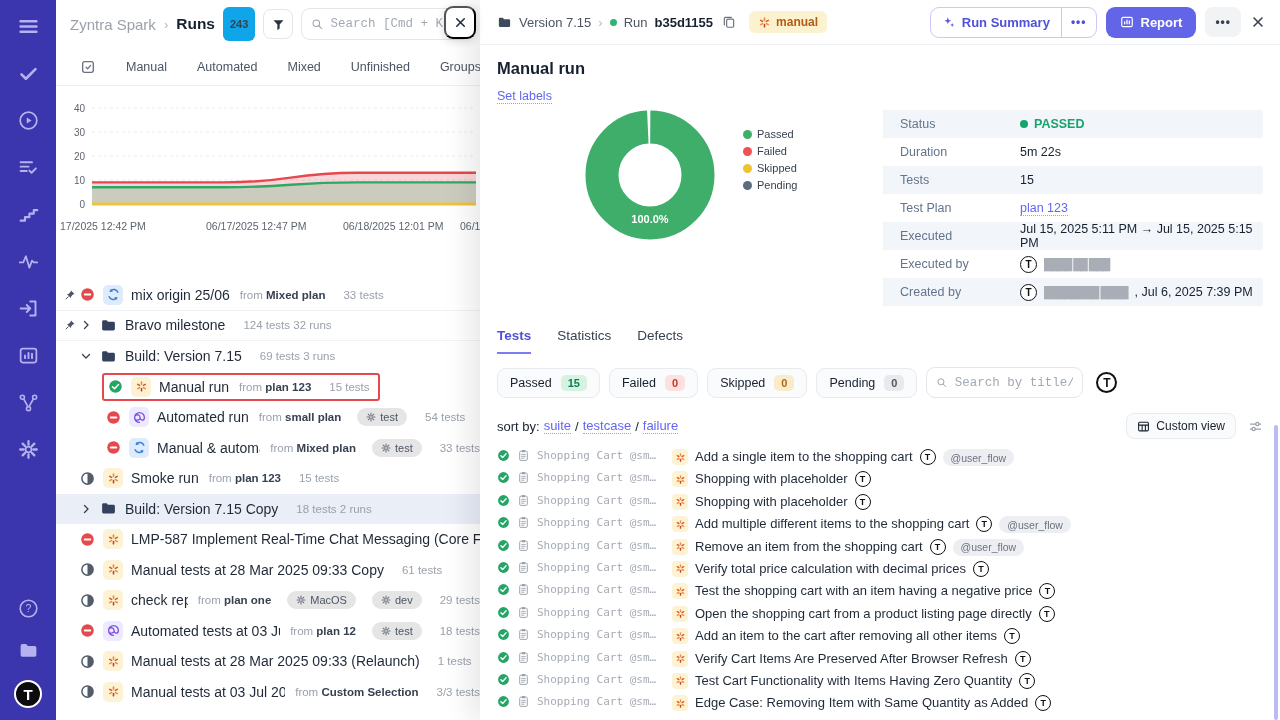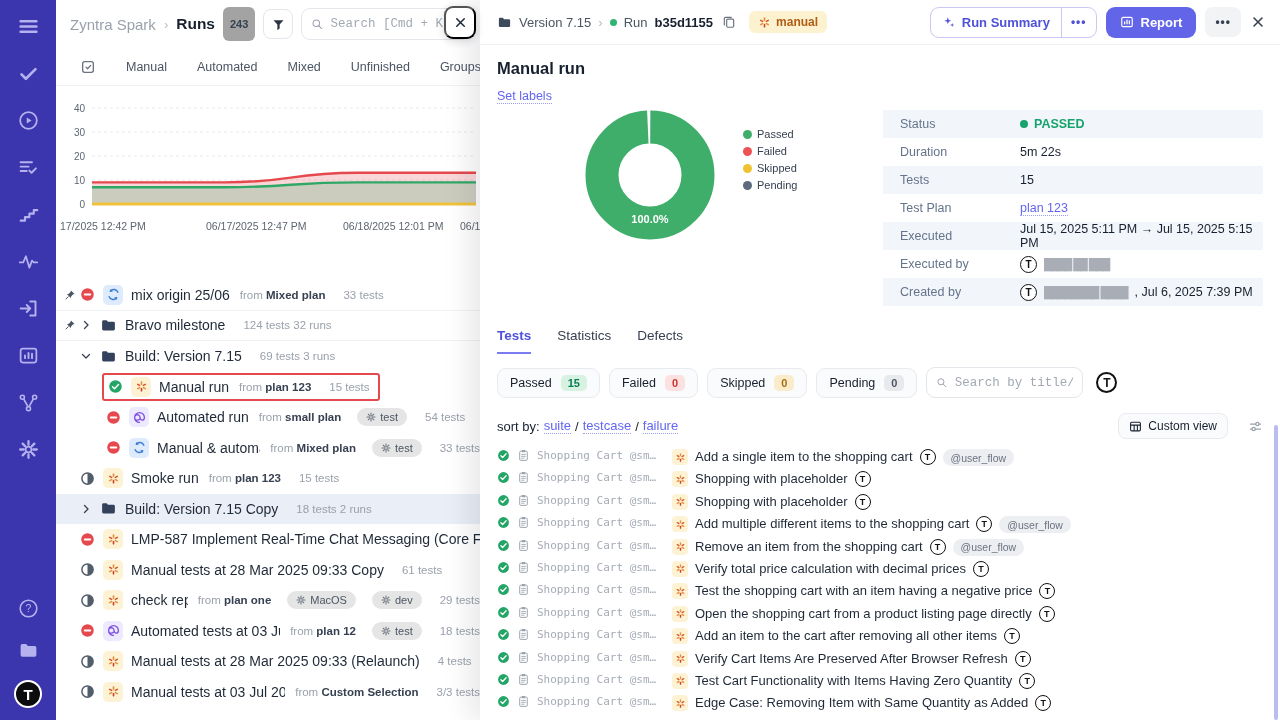--- a/index.html
+++ b/index.html
@@ -13,21 +13,21 @@
   .sb-spacer { flex:1; }
   .sb-bottom .sb-icon { margin-bottom:18px; }
   .sb-avatar { width:28px; height:28px; border-radius:50%; background:#0c0c0e; color:#fff; font-weight:bold; font-size:15px; display:flex; align-items:center; justify-content:center; border:2px solid #fff; margin-bottom:0; }
 
   
   .left-panel { position:absolute; left:56px; top:0; width:424px; height:720px; background:#fff; overflow:hidden; }
   .lp-header { display:flex; align-items:center; height:48px; padding:0 10px 0 14px; gap:8px; }
   .crumb-project { color:#9aa1ab; font-size:15px; }
   .crumb-sep { color:#b7bcc4; font-size:13px; }
   .crumb-section { color:#17202e; font-size:15.5px; font-weight:bold; }
-  .count-badge { background:#a3a3a3; color:#374151; font-size:11px; font-weight:bold; border-radius:6px; padding:11px 7px; }
+  .count-badge { background:#0ea5e9; color:#374151; font-size:11px; font-weight:bold; border-radius:6px; padding:11px 7px; }
   .filter-btn { width:30px; height:30px; border:1px solid #e3e6ea; border-radius:8px; background:#fff; display:flex; align-items:center; justify-content:center; color:#2a3342; cursor:pointer; }
   .search-box { flex:1; height:32px; border:1px solid #e3e6ea; border-radius:9px; display:flex; align-items:center; padding:0 9px; gap:7px; color:#9aa1ab; }
   .search-box input { border:none; outline:none; font-size:12.5px; color:#8b5cf6; width:100%; background:transparent; font-family:Liberation Mono, monospace; }
   .search-box input::placeholder { color:#a2a9b3; }
   .lp-tabs { display:flex; align-items:center; gap:30px; height:38px; padding:0 0 0 24px; border-bottom:1px solid #eef0f3; font-size:12.5px; color:#4b5563; white-space:nowrap; overflow:hidden; }
   .lp-tab { cursor:pointer; }
   .selectall-icon { color:#6b7280; display:flex; }
 
   
   .lp-chart { padding:10px 0 0 4px; }
@@ -106,21 +106,21 @@
   .chip-count { font-size:11px; font-weight:bold; border-radius:5px; padding:2px 7px; }
   .cc-green { background:#d8f2e2; color:#077d55; }
   .cc-red { background:#fbe1e0; color:#d0312d; }
   .cc-yellow { background:#faeccb; color:#a96a16; }
   .cc-gray { background:#e7e9ec; color:#4b5563; }
   .chips-row .search-box { flex:none; width:157px; height:31px; }
   .chips-row .mini-avatar { width:21px; height:21px; border-width:2px; font-size:12px; margin-left:4px; }
 
   .sort-row { display:flex; align-items:center; margin-top:15px; font-size:13px; color:#17202e; }
   .sort-link { color:#6366f1; border-bottom:1px dotted #9a9df2; margin:0 4px; cursor:pointer; }
-  .custom-view { margin-left:auto; display:flex; align-items:center; gap:20px; }
+  .custom-view { margin-left:auto; display:flex; align-items:center; gap:12px; }
   .cv-btn { display:flex; align-items:center; gap:6px; border:1px solid #e8eaee; background:#fafbfc; border-radius:8px; font-size:12px; color:#17202e; padding:5px 10px; cursor:pointer; }
   .sliders-ic { color:#9aa1ab; display:flex; cursor:pointer; }
 
   .tests-list { margin-top:10px; }
   .test-row { display:flex; align-items:flex-start; height:22.4px; gap:7px; cursor:pointer; }
   .suite-name { font-family:"DejaVu Sans Mono",monospace; font-size:11px; color:#a5abb5; width:128px; flex:none; white-space:nowrap; overflow:hidden; }
   .test-title { font-size:13px; color:#1f2937; white-space:nowrap; }
   .test-row .type-ic { width:16px; height:16px; border-radius:4px; }
   .test-row .mini-avatar { width:16px; height:16px; font-size:9px; }
   .uf-badge { background:#eceef1; color:#6b7280; font-size:10.5px; border-radius:9px; padding:2.5px 8px; white-space:nowrap; }
@@ -618,21 +618,21 @@
               <svg class="inline" width="15" height="15">
                 <use href="#i-half-circle"></use>
               </svg>
             </span>
             <span class="type-ic type-manual">
               <svg class="inline" width="13" height="13">
                 <use href="#i-burst"></use>
               </svg>
             </span>
             <span class="run-name">Manual tests at 28 Mar 2025 09:33 (Relaunch)</span>
-            <span class="run-meta">4 tests</span>
+            <span class="run-meta">1 tests</span>
           </span>
         </div>
         <div class="run-row  ">
           <span class="rr-inner ">
             <span class="st-ic">
               <svg class="inline" width="15" height="15">
                 <use href="#i-half-circle"></use>
               </svg>
             </span>
             <span class="type-ic type-manual">

